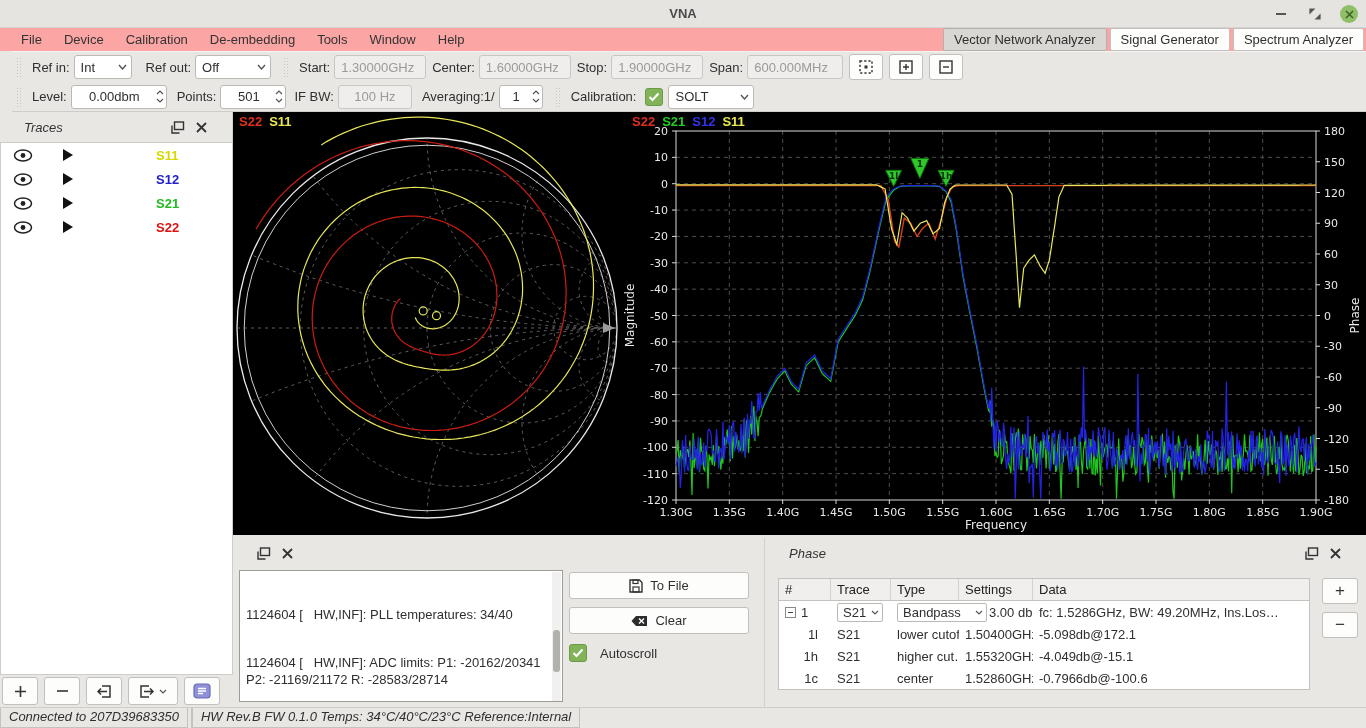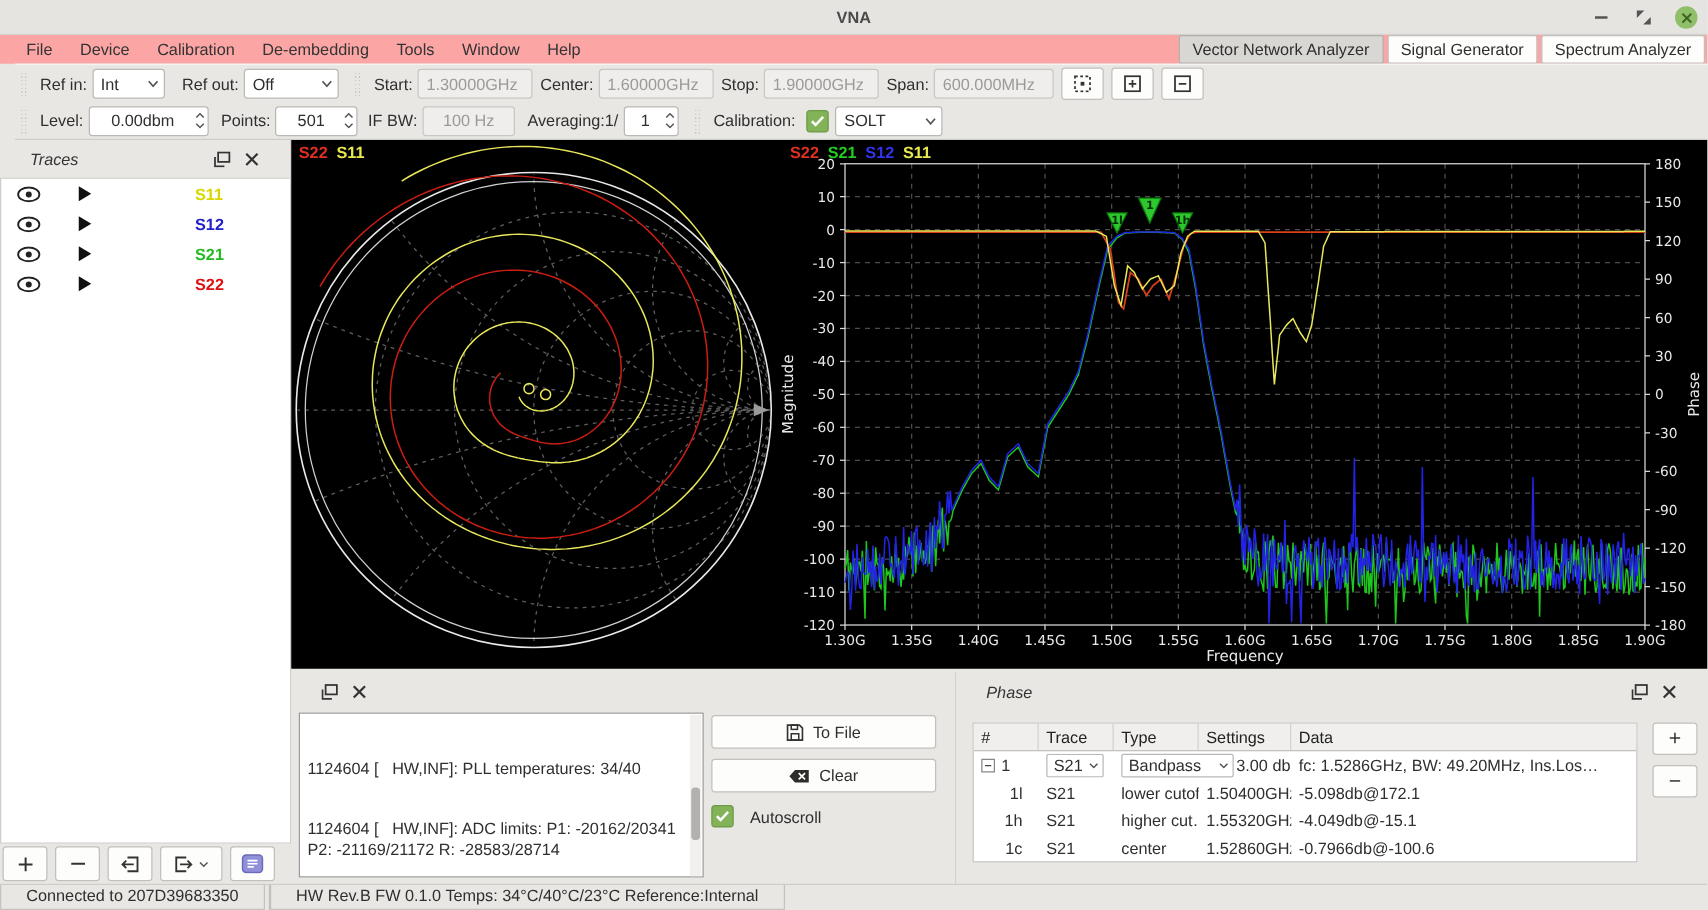--- a/index.html
+++ b/index.html
@@ -102,21 +102,21 @@
   .expand-box { width:11px; height:11px; border:1px solid #8a8885; display:inline-flex; align-items:center;
                 justify-content:center; margin-right:5px; background:#fff; }
   .expand-box .dash { width:5px; height:1px; background:#444; }
   .pm-col { position:absolute; right:8px; top:40px; display:flex; flex-direction:column; gap:8px; }
   .pm-btn { width:36px; height:26px; background:#fdfdfc; border:1px solid #c2c0bc; border-radius:3px;
             display:flex; align-items:center; justify-content:center; font-size:17px; color:#333; }
 
   
   .statusbar { position:absolute; left:0; top:707px; width:1366px; height:21px; background:#e9e7e4;
                border-top:1px solid #cfcdc9; display:flex; }
-  .status-cell { border:1px solid #c4c2bf; border-top:none; padding:1px 20px; white-space:nowrap; }
+  .status-cell { border:1px solid #c4c2bf; border-top:none; padding:1px 8px; white-space:nowrap;font-style:italic; }
   .status-cell.first { min-width:180px; }
   .status-gap { width:4px; border-right:1px solid #c4c2bf; }
 
   svg { display:block; }
   text { font-family:"DejaVu Sans", sans-serif; }
 </style>
 </head>
 <body>
 
 <div class="titlebar">

